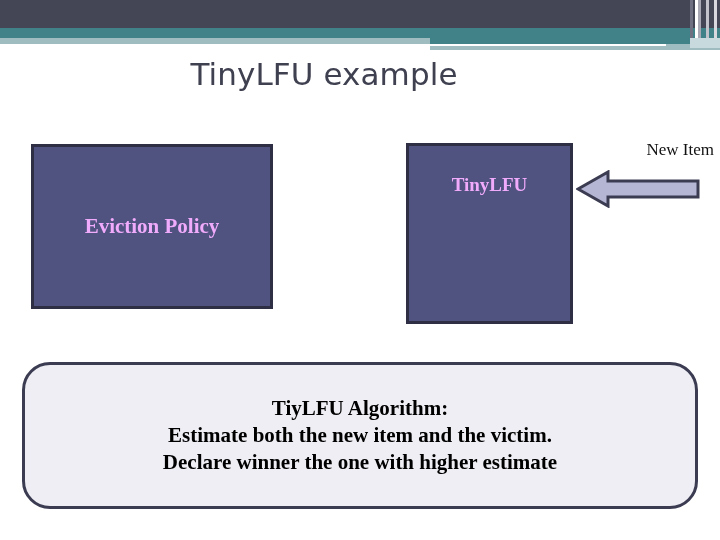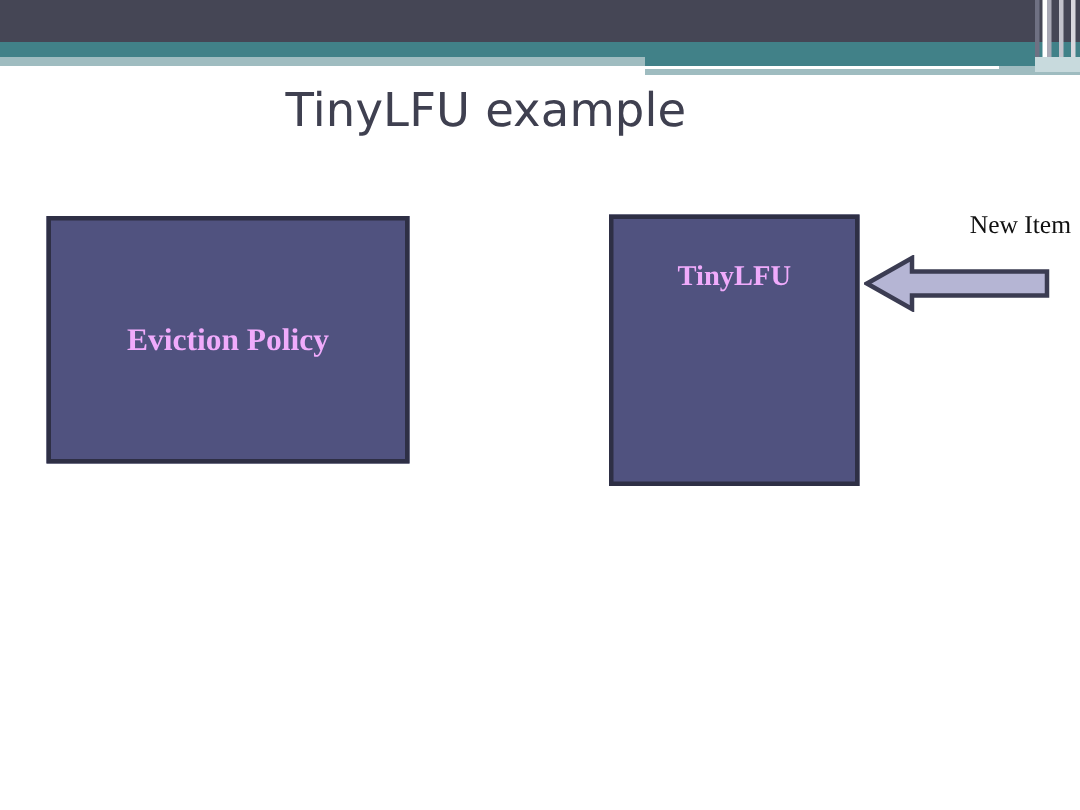--- a/index.html
+++ b/index.html
@@ -231,14 +231,19 @@
   </div>
 
   <div id="new-item-label">New Item</div>
 
   <div id="new-item-arrow">
     <svg width="124" height="38" viewBox="0 0 124 38" xmlns="http://www.w3.org/2000/svg">
       <polygon points="2,19 32,2 32,11 122,11 122,27 32,27 32,36" fill="#b5b5d4" stroke="#3b3c52" stroke-width="3" stroke-linejoin="miter"></polygon>
     </svg>
   </div>
 
+  <div id="algorithm-callout">
+    <div class="line" id="algo-line-1">TiyLFU Algorithm:</div>
+    <div class="line" id="algo-line-2">Estimate both the new item and the victim.</div>
+    <div class="line" id="algo-line-3">Declare winner the one with higher estimate</div>
+  </div>
 
 </div>
 
 </body></html>

